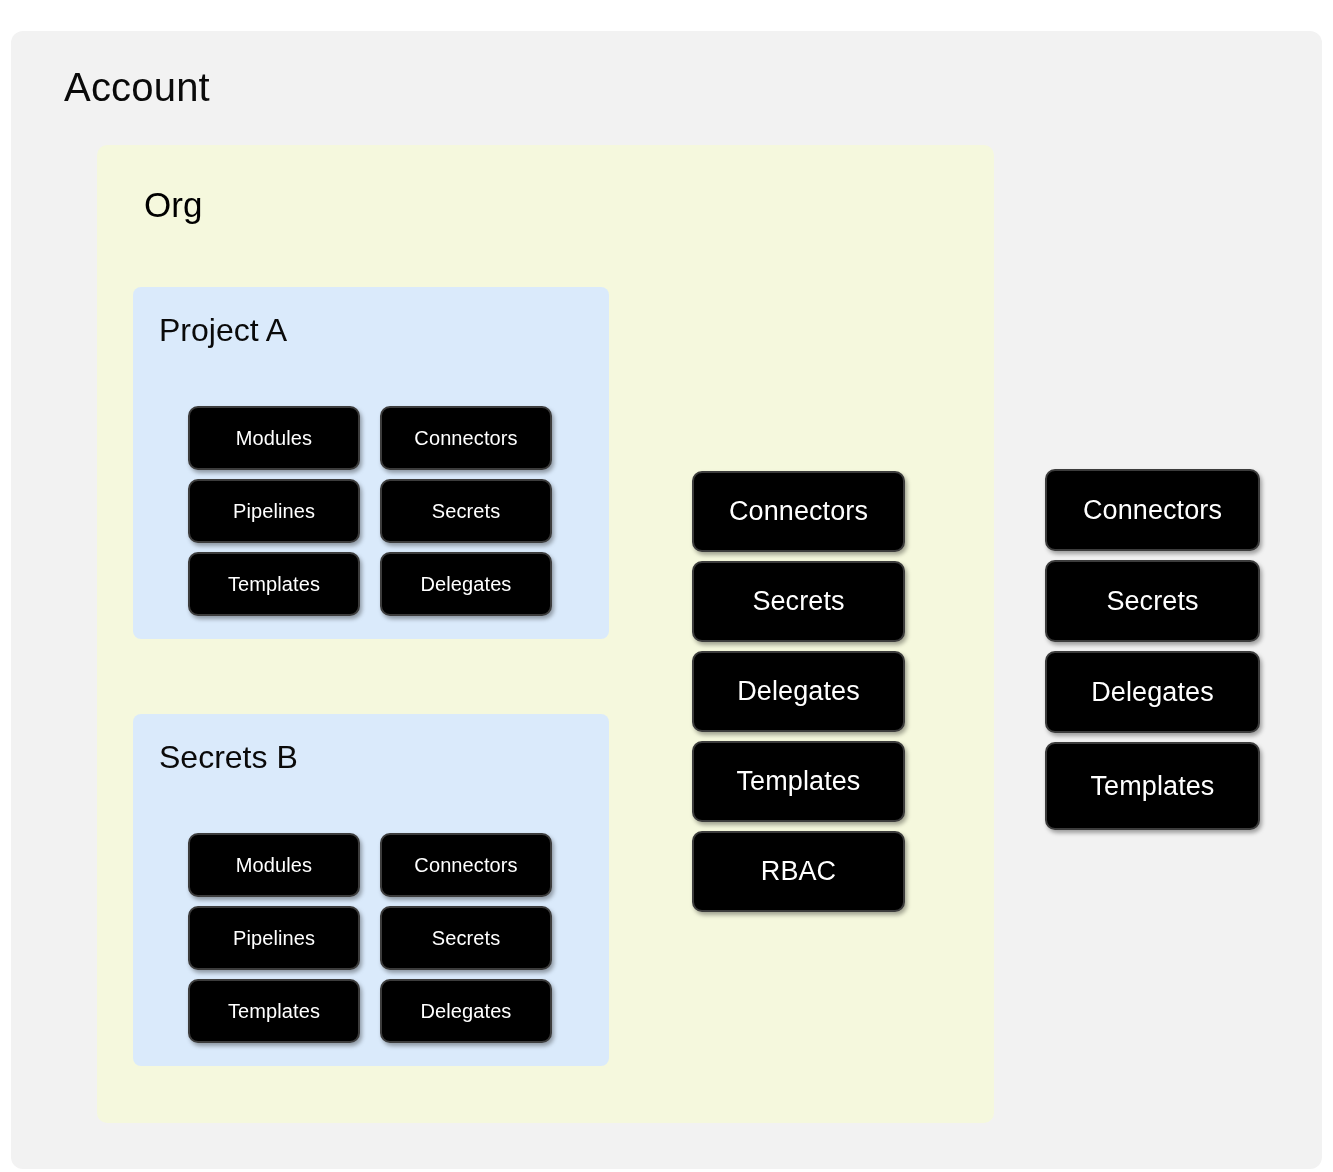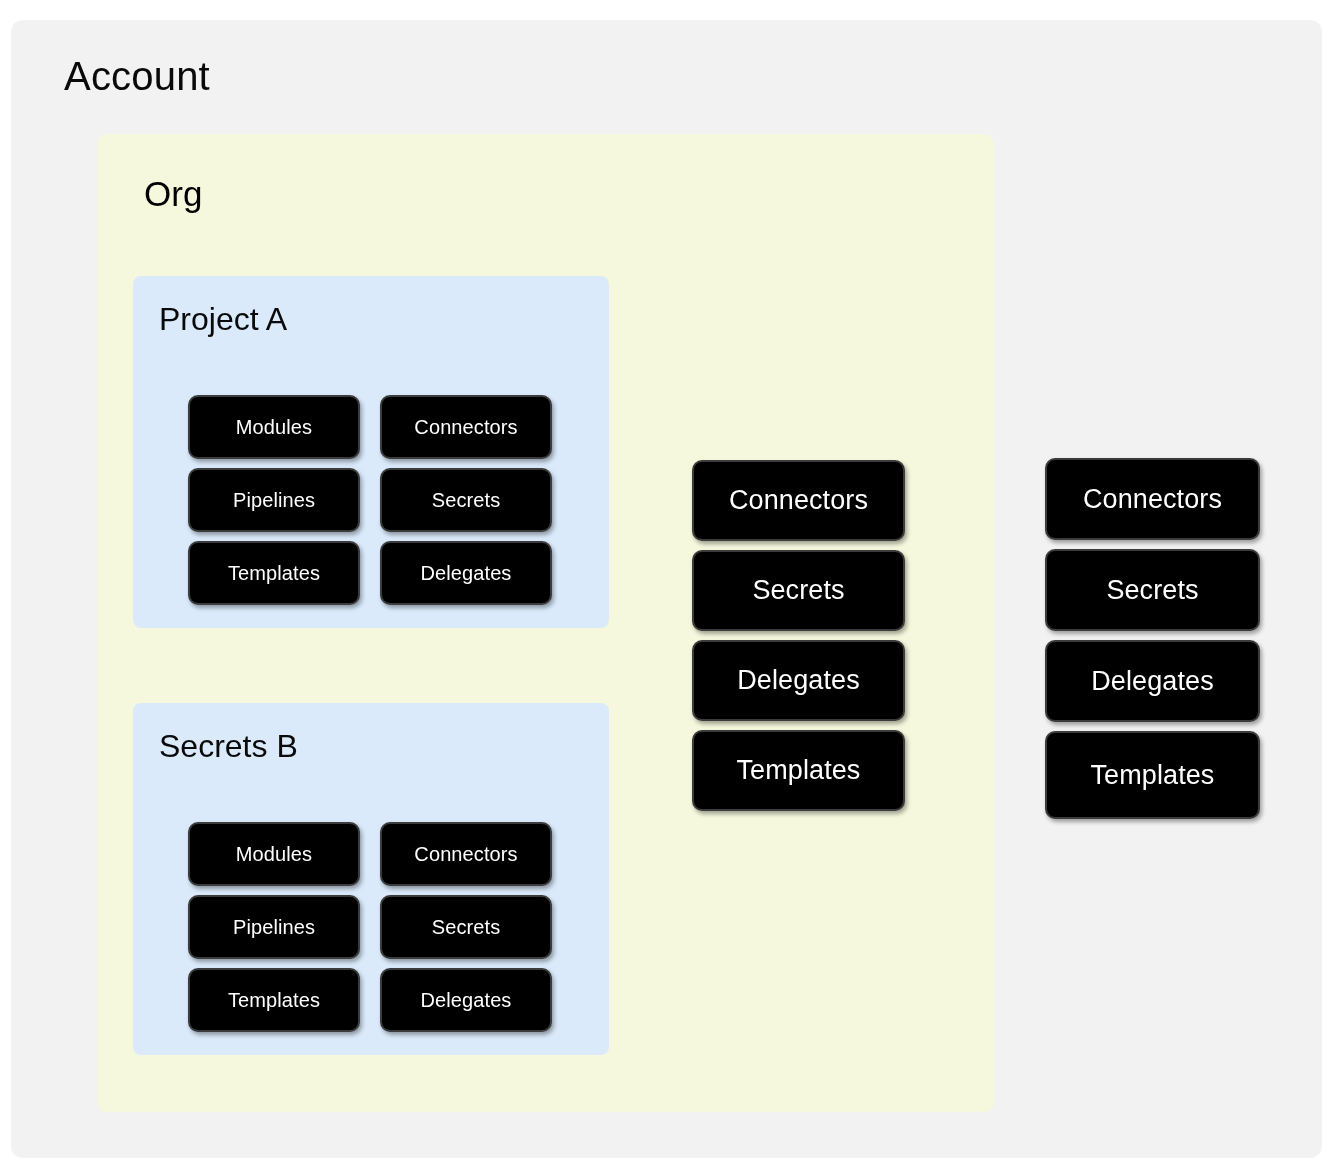--- a/index.html
+++ b/index.html
@@ -18,21 +18,21 @@
     position: relative;
     width: 1333px;
     height: 1172px;
     overflow: hidden;
   }
 
   
   .account-panel {
     position: absolute;
     left: 11px;
-    top: 20px;
+    top: 31px;
     width: 1311px;
     height: 1138px;
     background: #f2f2f2;
     border-radius: 12px;
     box-sizing: border-box;
   }
   .account-title {
     position: absolute;
     left: 53px;
     top: 36px;
@@ -188,20 +188,21 @@
         <div class="chip small">Templates</div>
         <div class="chip small">Delegates</div>
       </div>
     </div>
 
     <div class="org-column">
       <div class="chip large">Connectors</div>
       <div class="chip large">Secrets</div>
       <div class="chip large">Delegates</div>
       <div class="chip large">Templates</div>
+      <div class="chip large">RBAC</div>
     </div>
 
     <div class="account-column">
       <div class="chip large">Connectors</div>
       <div class="chip large">Secrets</div>
       <div class="chip large">Delegates</div>
       <div class="chip large">Templates</div>
     </div>
 
   </div>

